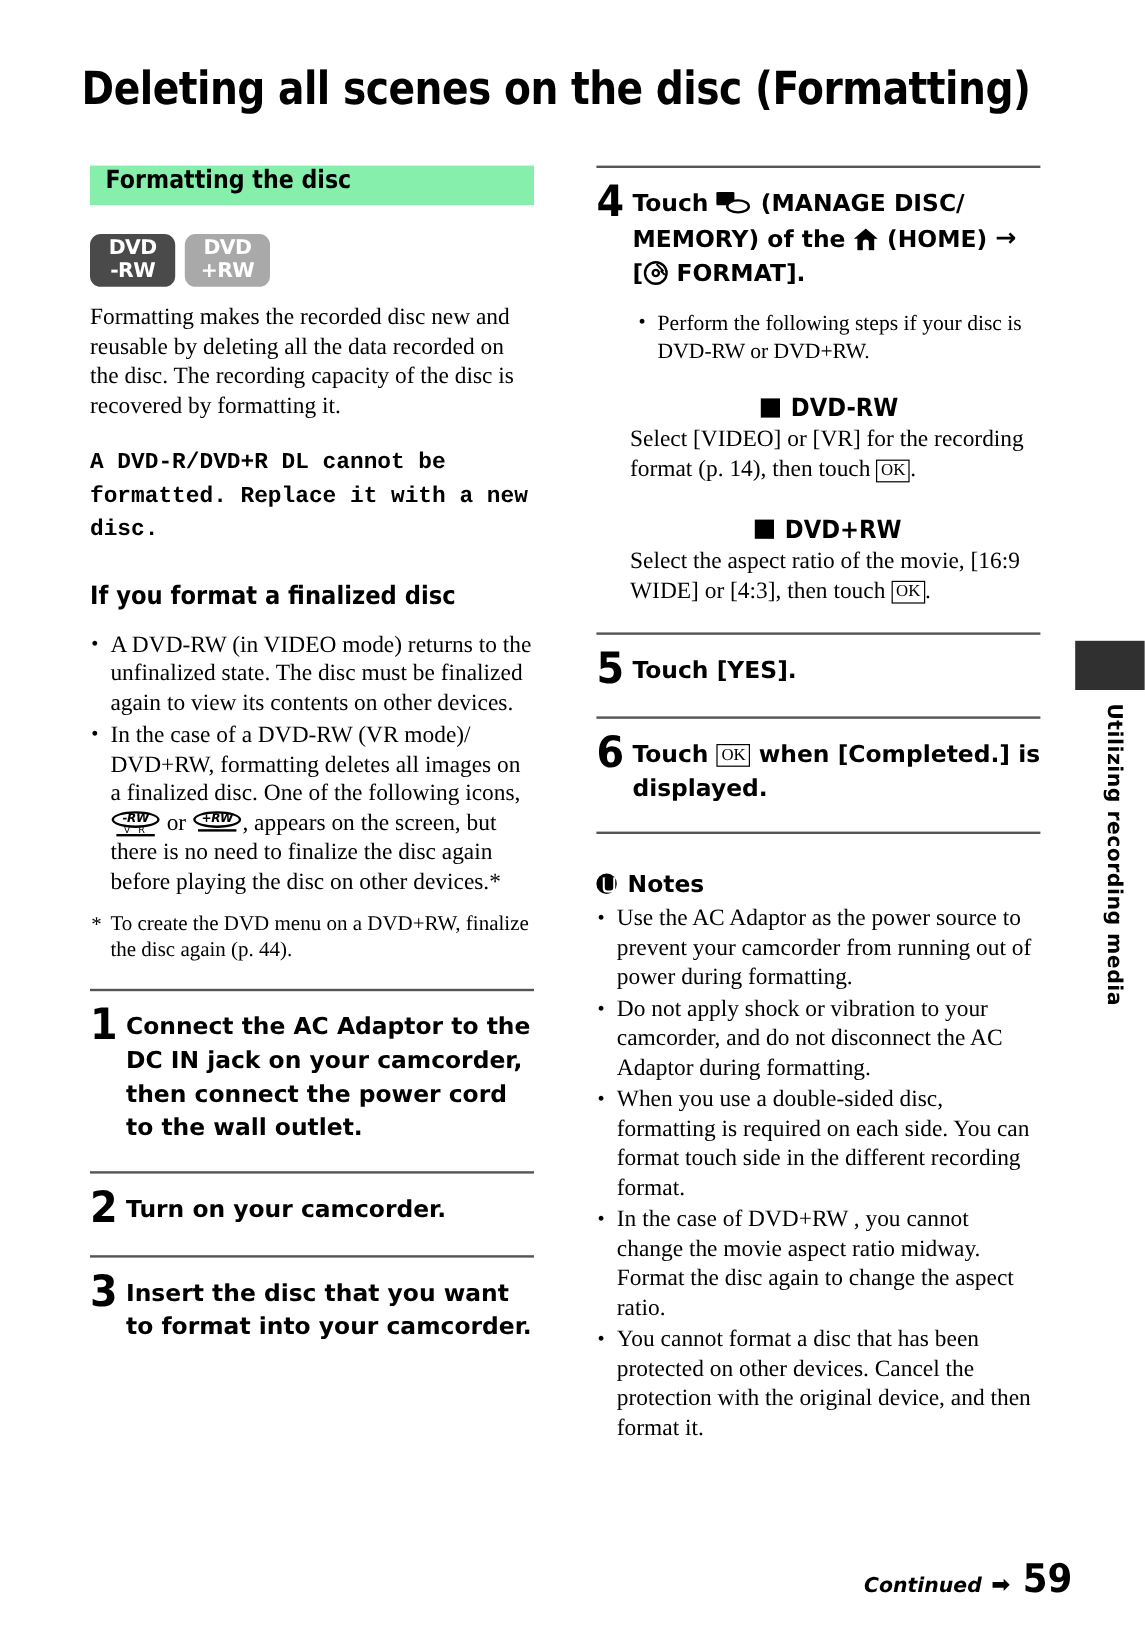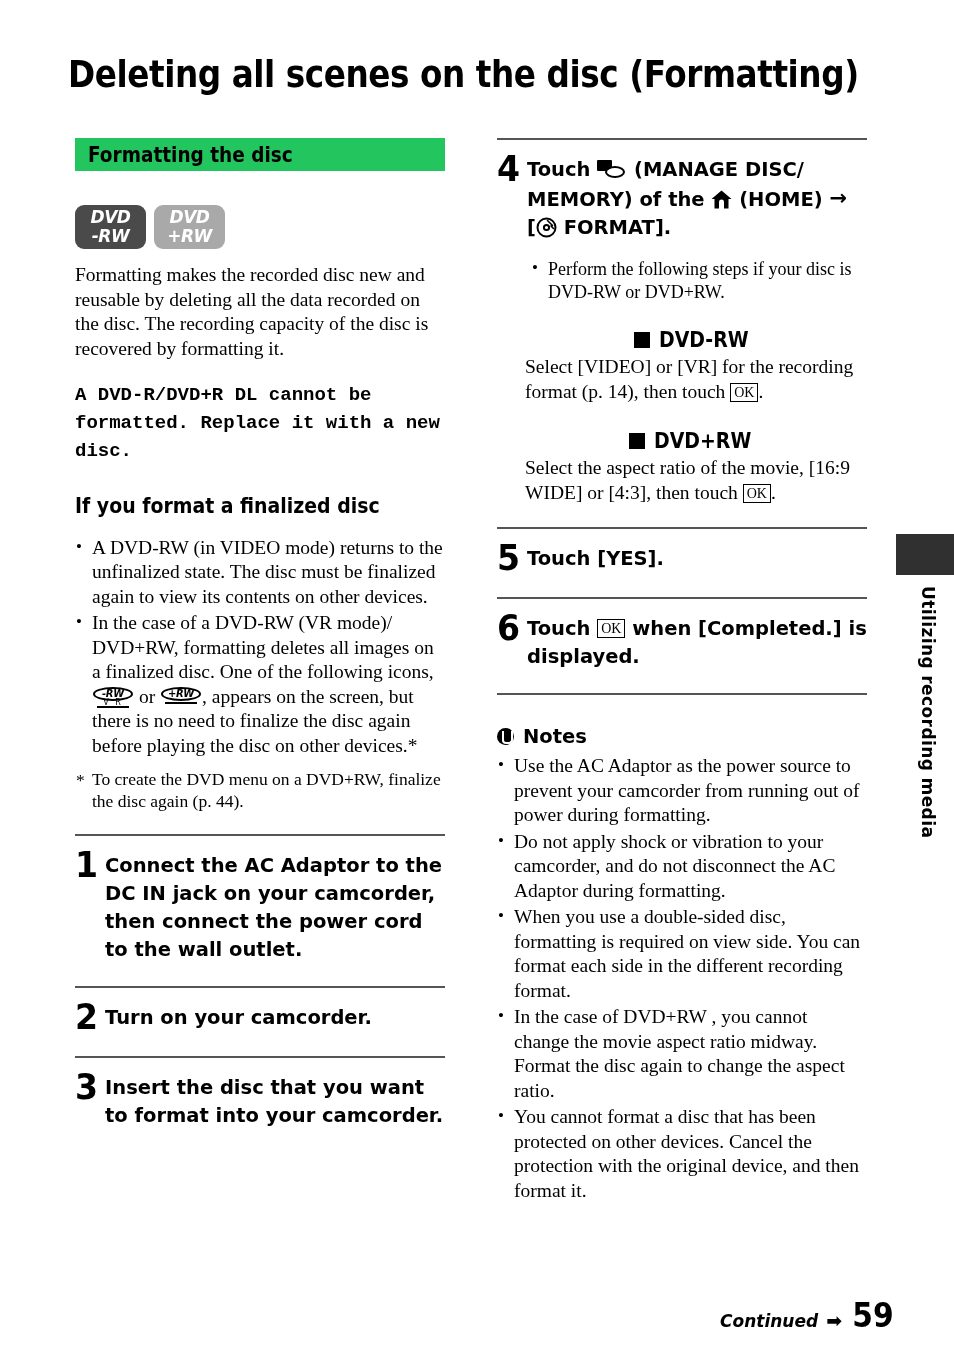--- a/index.html
+++ b/index.html
@@ -28,37 +28,37 @@
     transform-origin: left center;
     white-space: nowrap;
   }
 
   
   .col-left  { position: absolute; left: 75px;  top: 138px; width: 370px; }
   .col-right { position: absolute; left: 497px; top: 138px; width: 370px; }
 
   
   .section-bar {
-    background: #22c55e;
+    background: #86efac;
     height: 33px;
-    display: flex; align-items: center;
+    display: flex; align-items: flex-start;
     padding-left: 13px;
     box-sizing: border-box;
   }
   .section-bar-text {
     font-family: "DejaVu Sans", sans-serif;
     font-weight: bold;
     font-size: 21px;
     transform: scaleX(0.88);
     transform-origin: left center;
     white-space: nowrap;
   }
 
   
-  .badges { margin-top: 34px; display: flex; gap: 8px; font-style: italic; }
+  .badges { margin-top: 24px; display: flex; gap: 8px; }
   .badge {
     width: 71px; height: 44px;
     border-radius: 9px;
     color: #fff;
     font-family: "DejaVu Sans", sans-serif;
     font-weight: bold;
     font-size: 17px;
     line-height: 19px;
     display: flex; flex-direction: column;
     align-items: center; justify-content: center;
@@ -473,21 +473,21 @@
     <div class="rule"></div>
 
     <div class="notes-head">
       <span class="bicon"></span>
       <span class="blabel">Notes</span>
     </div>
 
     <ul class="bl notes-list">
       <li><span>Use the AC Adaptor as the power source to prevent your camcorder from running out of power during formatting.</span></li>
       <li><span>Do not apply shock or vibration to your camcorder, and do not disconnect the AC Adaptor during formatting.</span></li>
-      <li><span>When you use a double-sided disc, formatting is required on view side. You can format each side in the different recording format.</span></li>
+      <li><span>When you use a double-sided disc, formatting is required on each side. You can format touch side in the different recording format.</span></li>
       <li><span>In the case of DVD+RW , you cannot change the movie aspect ratio midway. Format the disc again to change the aspect ratio.</span></li>
       <li><span>You cannot format a disc that has been protected on other devices. Cancel the protection with the original device, and then format it.</span></li>
     </ul>
 
   </div>
 
   <div class="edge-tab"></div>
   <div class="edge-label">Utilizing recording media</div>
 
   <div class="footer">

